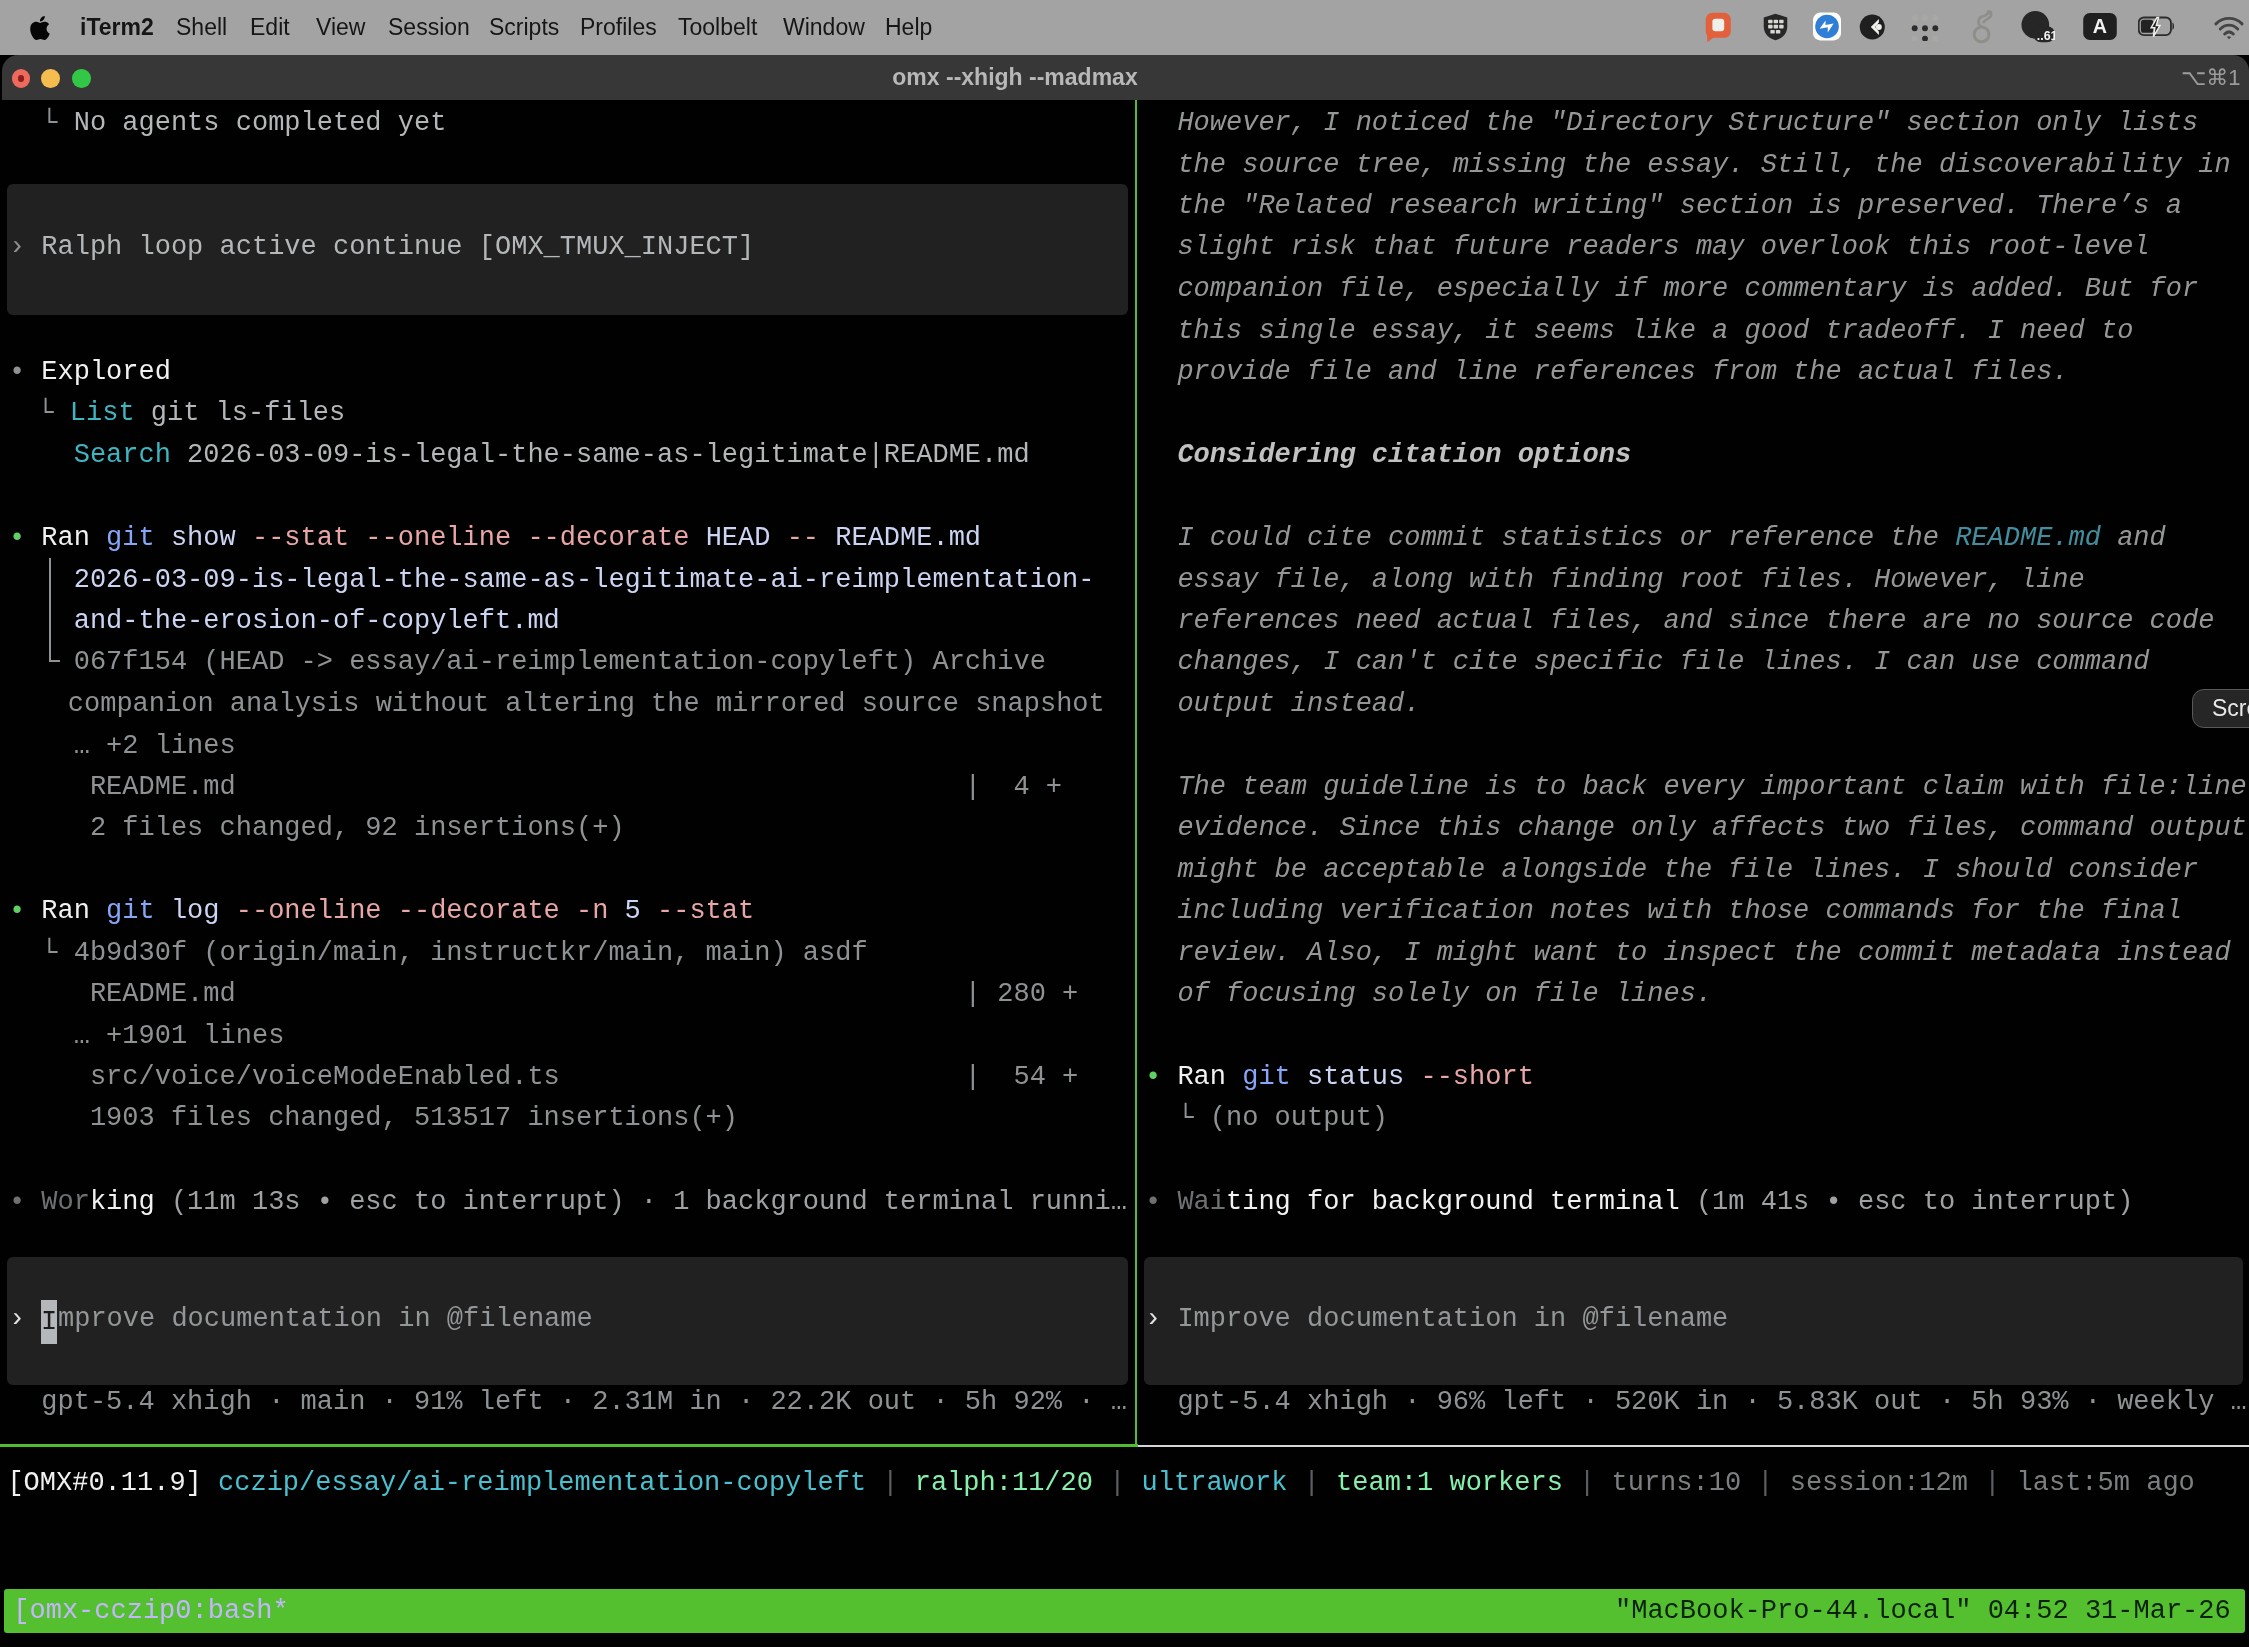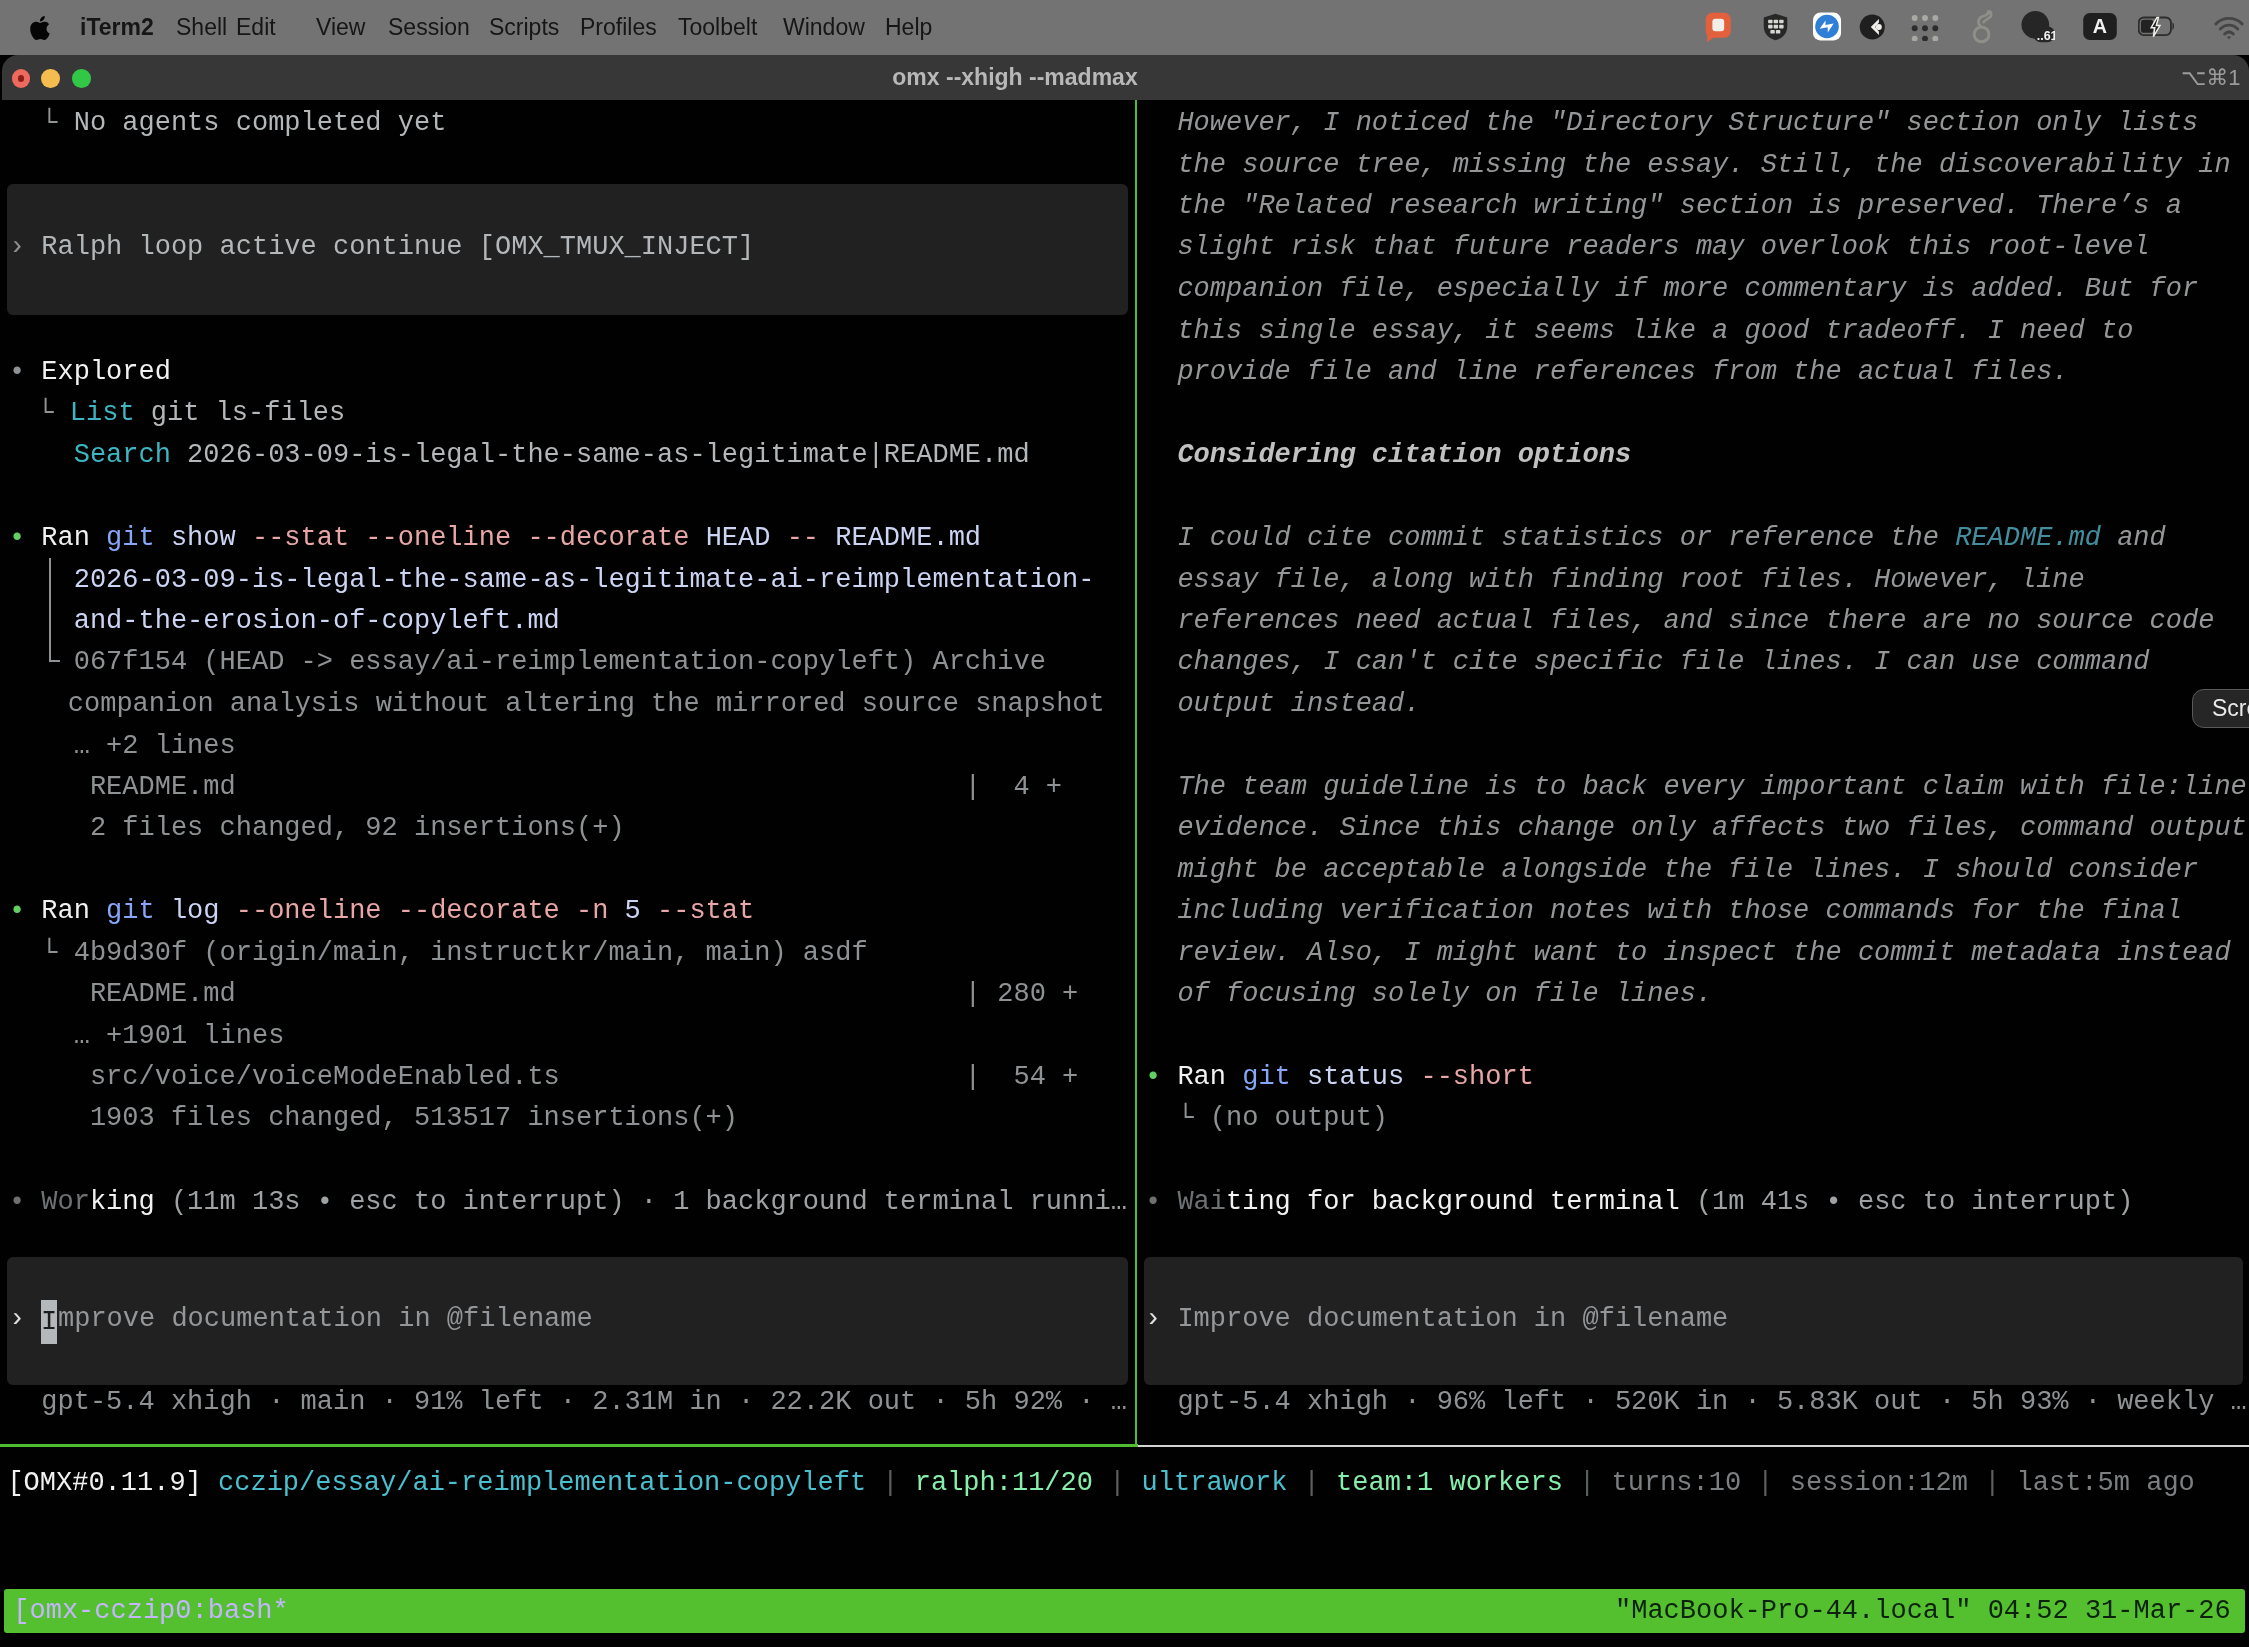--- a/index.html
+++ b/index.html
@@ -1,16 +1,16 @@
 <!DOCTYPE html>
 <html style="font-size:11.8px"><head><meta charset="utf-8"><style>
 * { margin:0; padding:0; box-sizing:border-box; }
 html,body { width:2250px; height:1648px; background:#000; overflow:hidden; }
 body { position:relative; font-family:"Liberation Mono", monospace; }
-.menubar { position:absolute; left:0; top:0; width:2250px; height:55px; background:#737373;
+.menubar { position:absolute; left:0; top:0; width:2250px; height:55px; background:#a3a3a3;
   font-family:"Liberation Sans", sans-serif; font-size:23px; color:#161616; }
 .mi { position:absolute; top:0; line-height:55px; }
 .titlebar { position:absolute; left:1.5px; top:55px; width:2247px; height:45px; background:#373737;
   border-radius:16px 16px 0 0; font-family:"Liberation Sans", sans-serif; }
 .tlight { position:absolute; top:69px; width:18.5px; height:18.5px; border-radius:50%; }
 .wtitle { position:absolute; top:55px; left:0; width:2030px; height:45px; text-align:center; line-height:45px;
   color:#b8b8b8; font-weight:bold; font-size:23px; font-family:"Liberation Sans", sans-serif; }
 .term { position:absolute; left:0; top:100px; width:2250px; height:1548px; background:#010101; }
 .tl { position:absolute; white-space:pre; font-size:27px; line-height:41px; height:41px; color:#b4b7b9; }
 .dim  { color:#8f9294; }
@@ -103,21 +103,21 @@
 <div class="tlight" style="left:41px;background:#f5bd4f"></div>
 <div class="tlight" style="left:72px;background:#33c748"></div>
 <div class="wtitle">omx --xhigh --madmax</div>
 <div style="position:absolute;top:55px;left:2181px;width:66px;height:45px;line-height:45px;color:#9c9c9c;font-size:22px;font-family:'Liberation Sans',sans-serif">⌥⌘1</div>
 <div class="menubar">
   <svg style="position:absolute;left:30px;top:15.5px" width="20" height="24" viewBox="0 0 814 1000">
     <path fill="#060606" d="M788.1 340.9c-5.8 4.5-108.2 62.2-108.2 190.5 0 148.4 130.3 200.9 134.2 202.2-.6 3.2-20.7 71.9-68.7 141.9-42.8 61.6-87.5 123.1-155.5 123.1s-85.5-39.5-164-39.5c-76.5 0-103.7 40.8-165.9 40.8s-105.6-57-155.5-127C46.7 790.7 0 663 0 541.8c0-194.4 126.4-297.5 250.8-297.5 66.1 0 121.2 43.4 162.7 43.4 39.5 0 101.1-46 176.3-46 28.5 0 130.9 2.6 198.3 99.2zm-234-181.5c31.1-36.9 53.1-88.1 53.1-139.3 0-7.1-.6-14.3-1.9-20.1-50.6 1.9-110.8 33.7-147.1 75.8-28.5 32.4-55.1 83.6-55.1 135.5 0 7.8 1.3 15.6 1.9 18.1 3.2.6 8.4 1.3 13.6 1.3 45.4 0 102.5-30.4 135.5-71.3z"></path>
   </svg>
   <span class="mi" style="left:80px;font-weight:bold">iTerm2</span>
   <span class="mi" style="left:176px">Shell</span>
-  <span class="mi" style="left:236px">Edit</span>
+  <span class="mi" style="left:250px">Edit</span>
   <span class="mi" style="left:316px">View</span>
   <span class="mi" style="left:388px">Session</span>
   <span class="mi" style="left:489px">Scripts</span>
   <span class="mi" style="left:580px">Profiles</span>
   <span class="mi" style="left:678px">Toolbelt</span>
   <span class="mi" style="left:783px">Window</span>
   <span class="mi" style="left:885px">Help</span>
   <svg style="position:absolute;left:1705px;top:11.8px" width="29.5" height="31" viewBox="0 0 40 42">
     <rect x="1" y="1" width="34" height="34" rx="9" fill="#e2603c"></rect>
     <path d="M3 30 L3 41 L14 33 Z" fill="#e2603c"></path>

